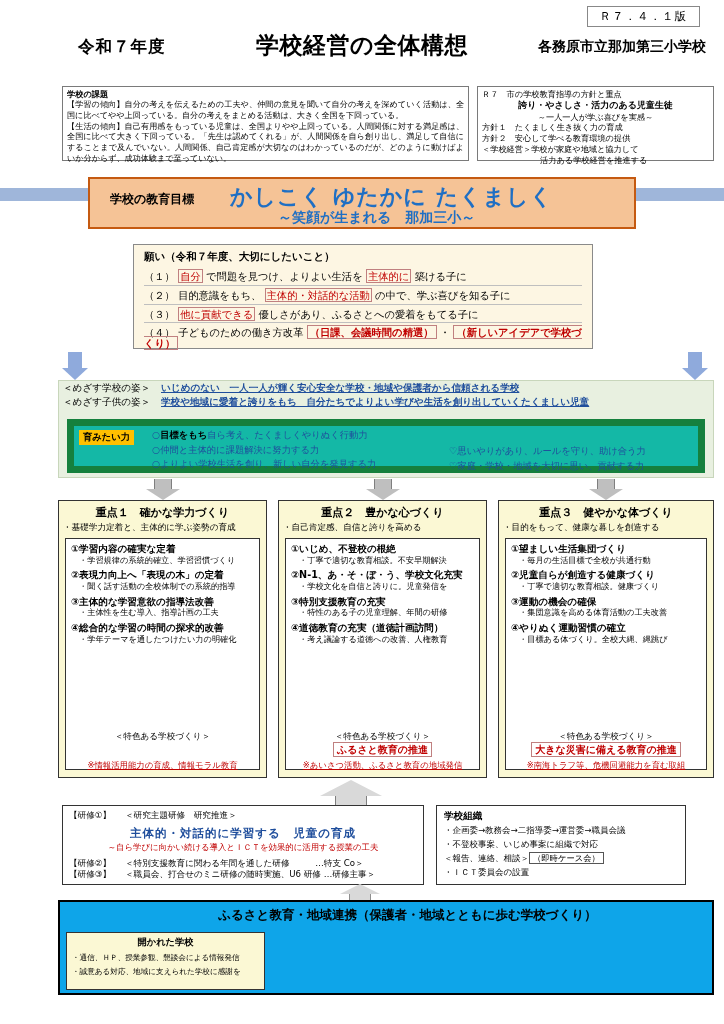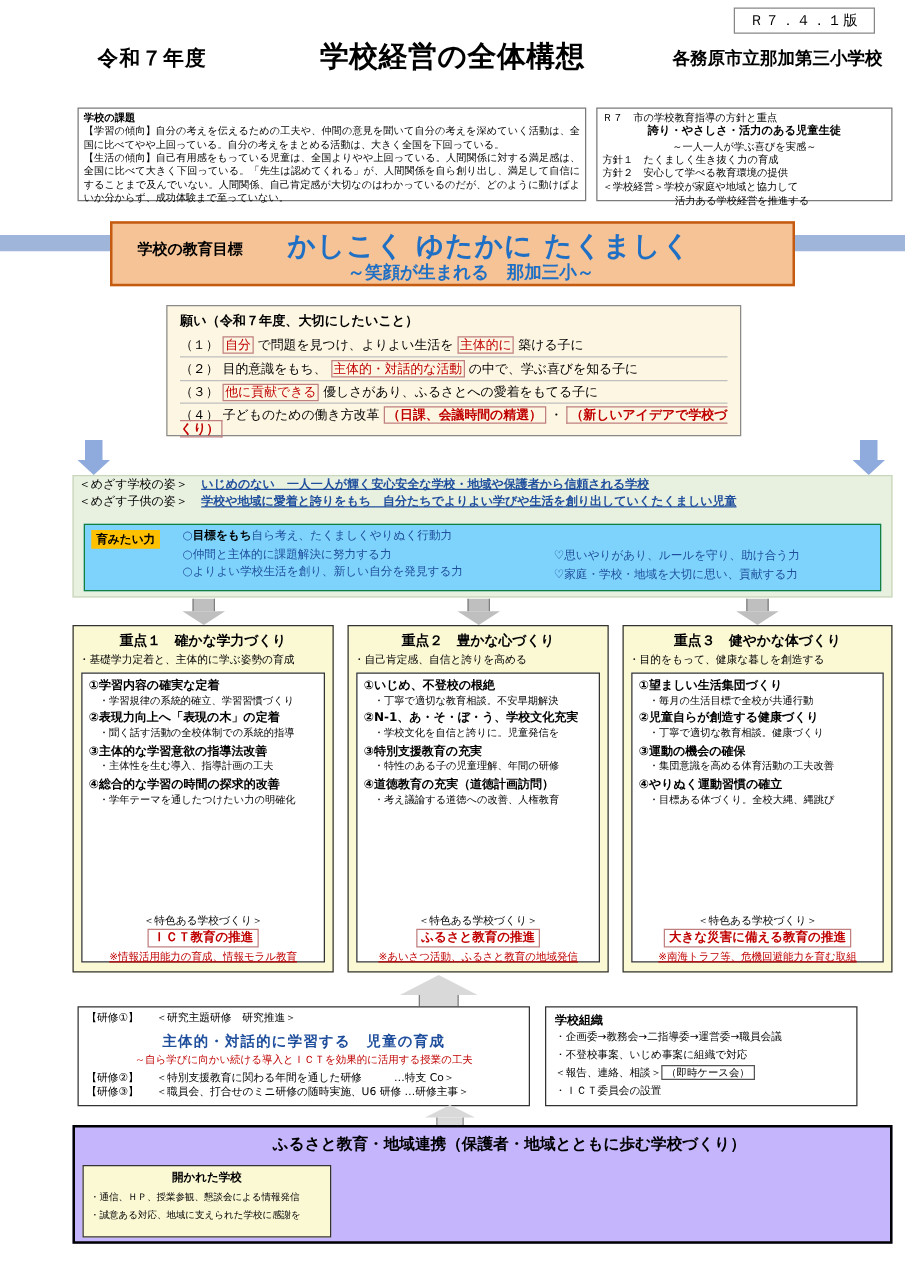--- a/index.html
+++ b/index.html
@@ -45,21 +45,21 @@
   .hlb{color:#c00000;border:1px solid #c08080;padding:0 2px;font-weight:bold;}
   .bigarrow{position:absolute;width:26px;}
   .bigarrow .stem{width:14px;margin:0 auto;background:#8faadc;height:16px;}
   .bigarrow .head{width:0;height:0;border-left:13px solid transparent;border-right:13px solid transparent;border-top:12px solid #8faadc;}
 
   
   .greenband{position:absolute;left:58px;top:380px;width:656px;height:98px;background:#e8f0e0;border:1px solid #c8d6bb;box-sizing:border-box;}
   .mz-row{font-size:9.6px;line-height:1.5;padding-left:4px;}
   .mz-lbl{display:inline-block;width:98px;}
   .mz-txt{font-weight:bold;color:#1f4e9c;text-decoration:underline;}
-  .chikara{position:absolute;left:8px;top:38px;width:638px;height:54px;border:1px solid #15803d;background:#7dd3fc;box-sizing:border-box;}
+  .chikara{position:absolute;left:8px;top:38px;width:638px;height:54px;border:7px solid #15803d;background:#14b8a6;box-sizing:border-box;}
   .chikara-lbl{position:absolute;left:5px;top:4px;background:#ffc000;font-size:9.3px;font-weight:bold;padding:1px 4px;}
   .ck-col1{position:absolute;left:78px;top:2px;font-size:9.3px;line-height:1.56;color:#1f4e9c;}
   .ck-col2{position:absolute;left:375px;top:18px;font-size:9.3px;line-height:1.56;color:#1f4e9c;}
   .ck-col1 b,.ck-col2 b{color:#000;}
 
   
   .col{position:absolute;top:500px;width:209px;height:278px;border:1px solid #333;background:#fbf8d4;box-sizing:border-box;}
   #col1{left:58px;}
   #col2{left:278px;}
   #col3{left:498px;width:216px;}
@@ -90,21 +90,21 @@
   .kline .lb{display:inline-block;width:56px;}
   .ktitle{text-align:center;font-size:11.5px;font-weight:bold;color:#1f4e9c;margin:4px 0 1px 0;letter-spacing:1px;}
   .ksub{text-align:center;font-size:8.4px;color:#c00000;margin-bottom:5px;}
 
   .sosiki{position:absolute;left:436px;top:805px;width:250px;height:80px;border:1px solid #333;background:#fff;box-sizing:border-box;padding:4px 7px;}
   .sosiki h4{margin:0 0 2px 0;font-size:9.6px;font-weight:bold;}
   .sosiki p{margin:0 0 3px 0;font-size:8.5px;line-height:1.3;}
   .caseb{border:1px solid #555;padding:0 3px;font-size:8.3px;}
 
   
-  .furu{position:absolute;left:58px;top:900px;width:656px;height:95px;border:2px solid #000;background:#c4b5fd;box-sizing:border-box;padding-left:43px;}
+  .furu{position:absolute;left:58px;top:900px;width:656px;height:95px;border:2px solid #000;background:#0ea5e9;box-sizing:border-box;padding-left:43px;}
   .furu-h{text-align:center;font-size:12.5px;font-weight:bold;padding:5px 0 4px 0;}
   .fcol{position:absolute;top:30px;width:199px;height:58px;border:1px solid #333;background:#fbf8d4;box-sizing:border-box;padding:3px 5px;}
   #fc1{left:6px;}
   #fc2{left:212px;}
   #fc3{left:418px;width:230px;}
   .fcol h5{margin:0 0 4px 0;text-align:center;font-size:9.2px;font-weight:bold;}
   .fcol p{margin:0 0 5px 0;font-size:7.6px;line-height:1.2;}
   .boxed{border:1px solid #555;padding:0 1px;}
 </style>
 </head>
@@ -222,21 +222,20 @@
     <div class="col-inner">
       <div class="it">①学習内容の確実な定着</div>
       <div class="sb">・学習規律の系統的確立、学習習慣づくり</div>
       <div class="it">②表現力向上へ「表現の木」の定着</div>
       <div class="sb">・聞く話す活動の全校体制での系統的指導</div>
       <div class="it">③主体的な学習意欲の指導法改善</div>
       <div class="sb">・主体性を生む導入、指導計画の工夫</div>
       <div class="it">④総合的な学習の時間の探求的改善</div>
       <div class="sb">・学年テーマを通したつけたい力の明確化</div>
       <div class="tokushoku">＜特色ある学校づくり＞</div>
-      <div class="feat"><span>ＩＣＴ教育の推進</span></div>
       <div class="note">※情報活用能力の育成、情報モラル教育</div>
     </div>
   </div>
 
   <div class="col" id="col2">
     <div class="col-h">重点２　豊かな心づくり</div>
     <div class="col-sub">・自己肯定感、自信と誇りを高める</div>
     <div class="col-inner">
       <div class="it">①いじめ、不登校の根絶</div>
       <div class="sb">・丁寧で適切な教育相談。不安早期解決</div>

